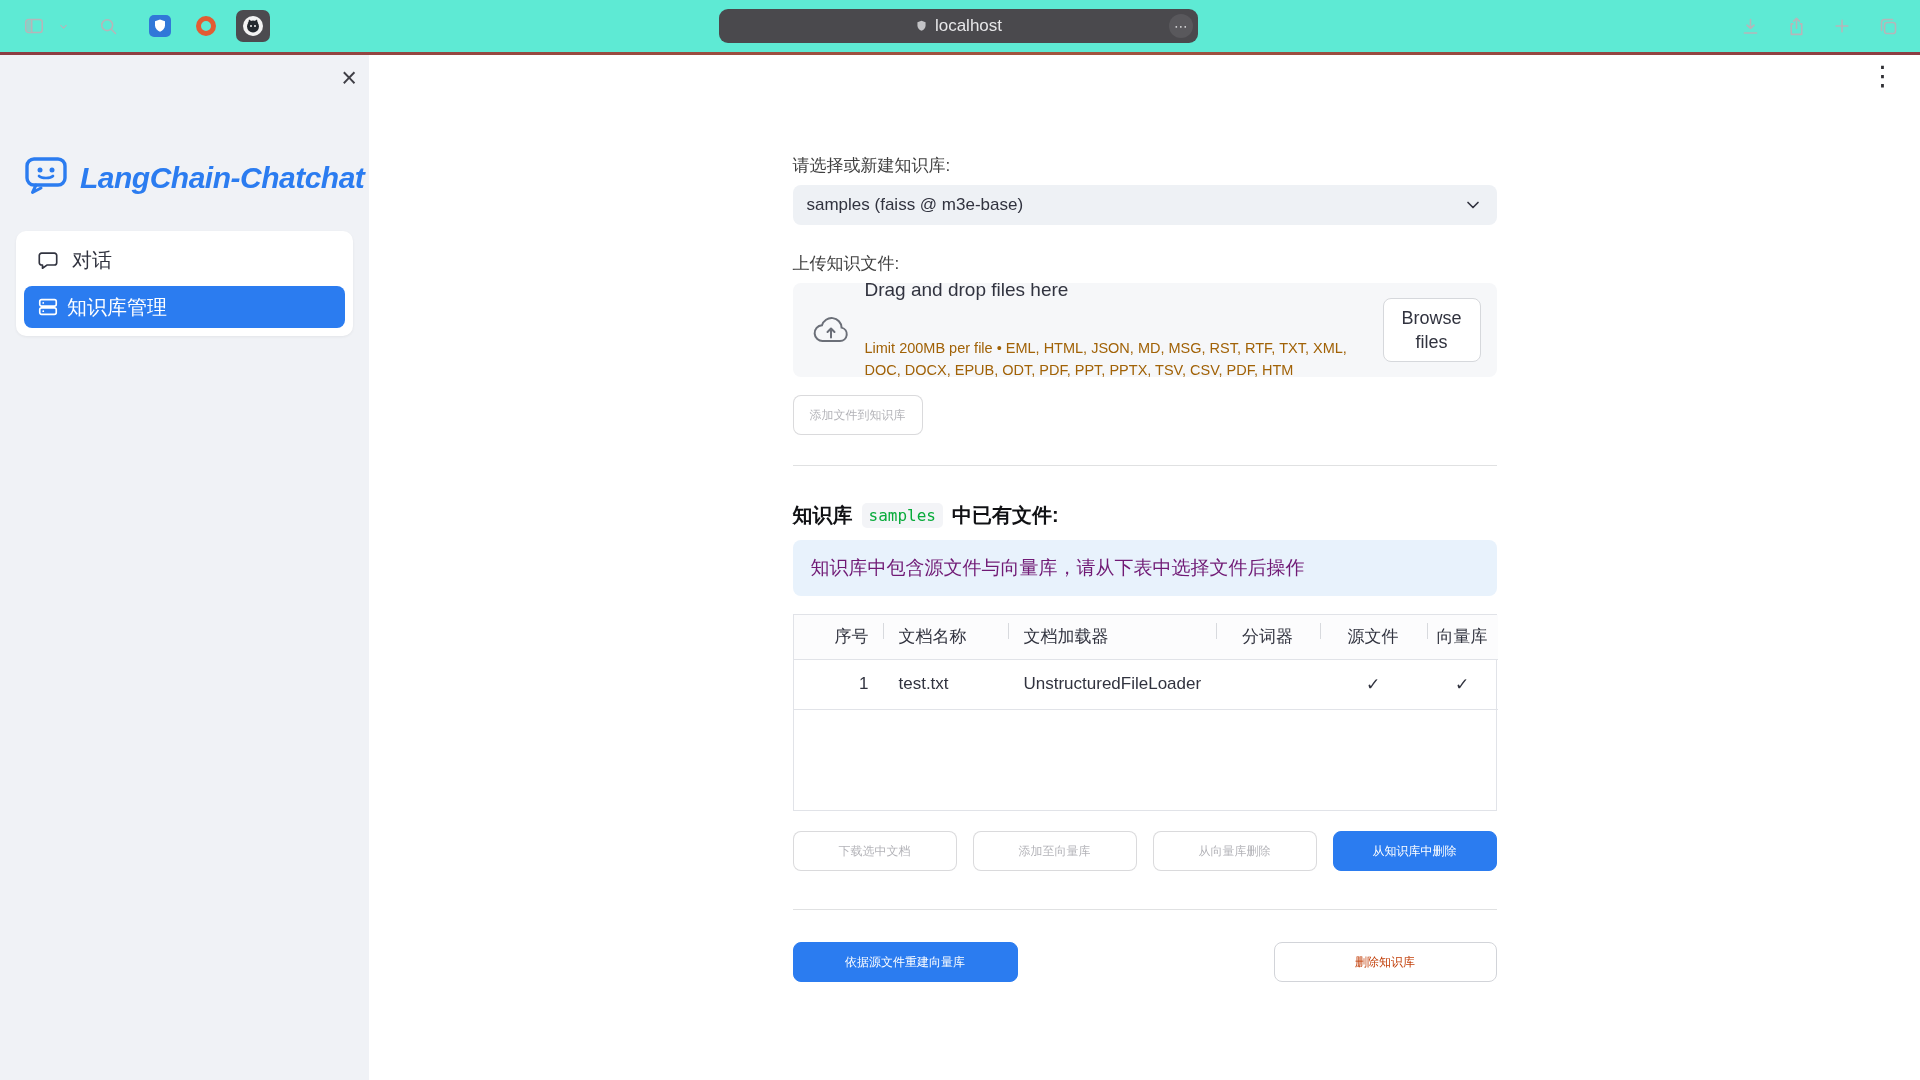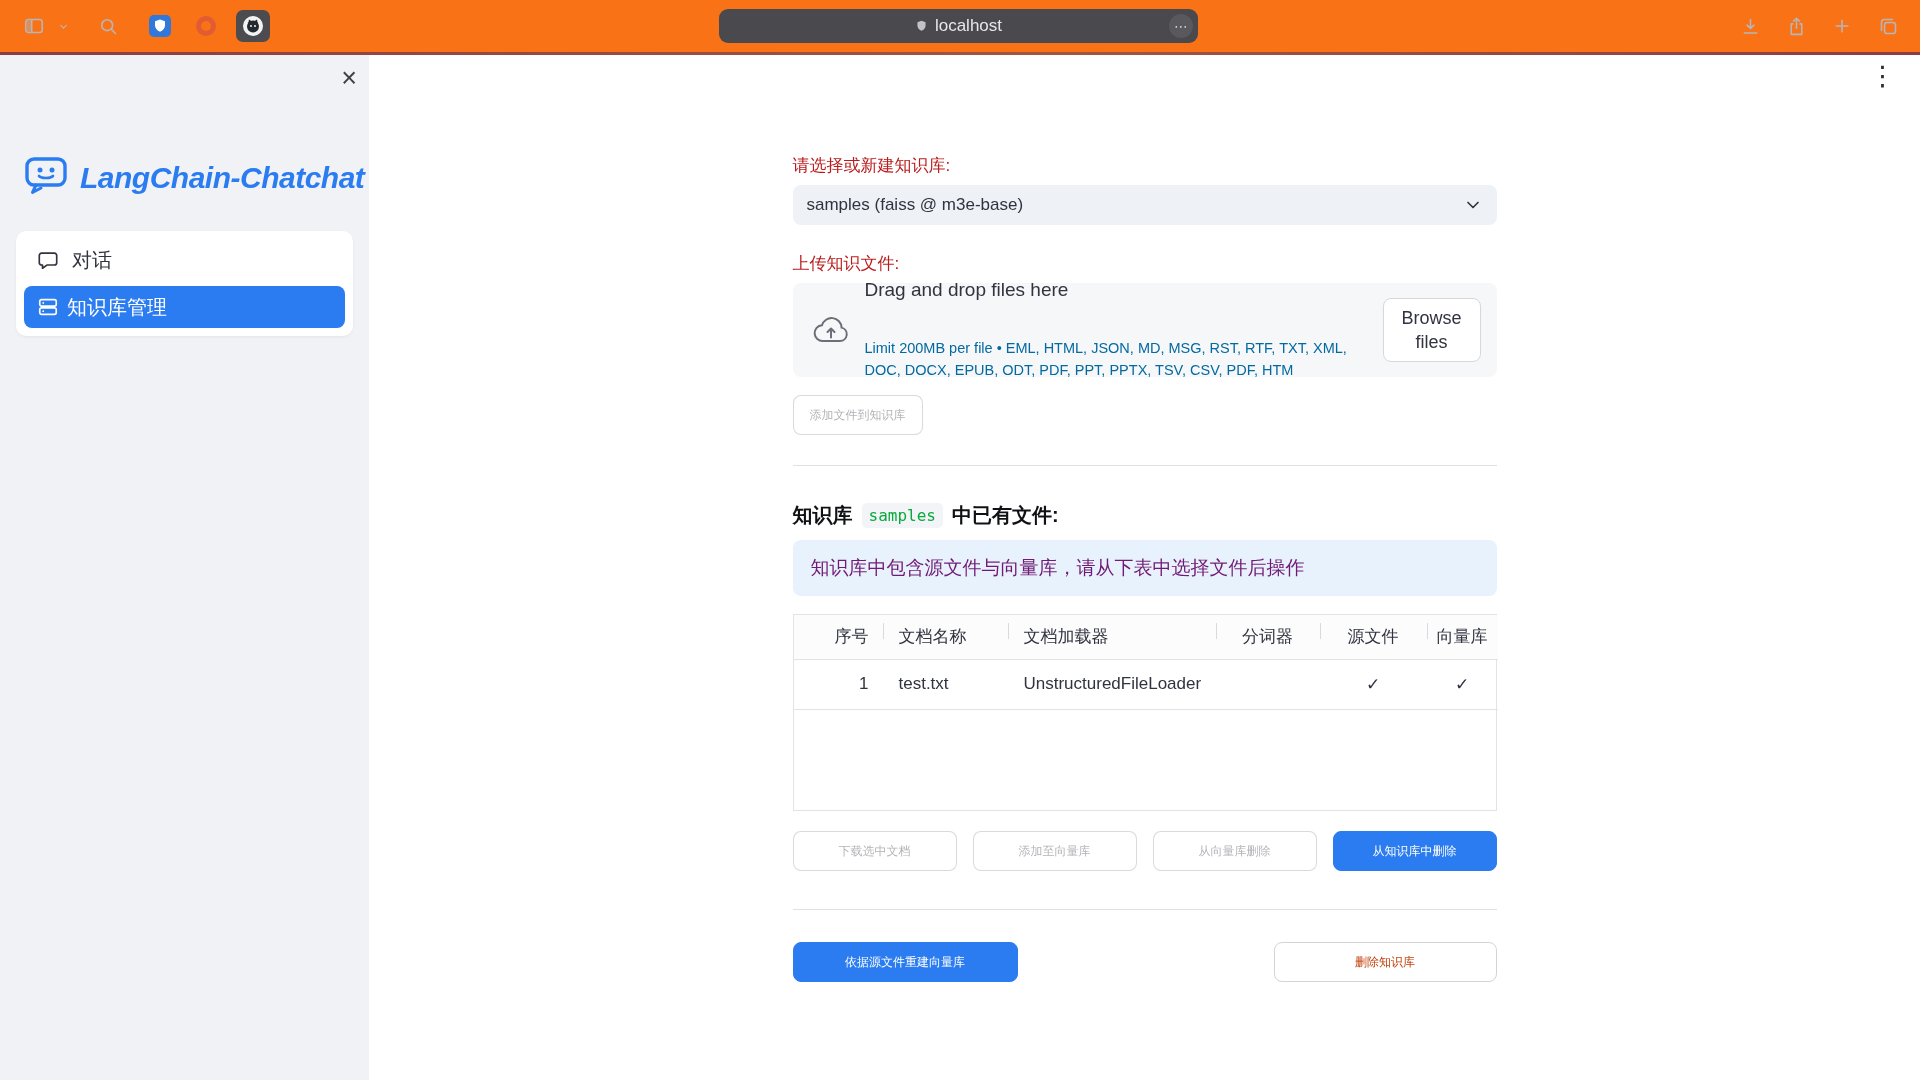--- a/index.html
+++ b/index.html
@@ -1,21 +1,21 @@
 <!DOCTYPE html>
 <html><head>
 <meta charset="utf-8">
 <style>
   * { box-sizing: border-box; margin: 0; padding: 0; }
   html,body { width:1920px; height:1080px; overflow:hidden; background:#fff;
     font-family:"Liberation Sans","DejaVu Sans",sans-serif; color:#31333f; }
   button { font-family:inherit; cursor:default; }
 
   
-  .chrome { height:52px; background:#f97316; position:relative; display:flex; align-items:center; }
+  .chrome { height:52px; background:#5eead4; position:relative; display:flex; align-items:center; }
   .chrome-left { display:flex; align-items:center; padding-left:18px; gap:4px; }
   .icon-btn { width:32px; height:32px; display:flex; align-items:center; justify-content:center;
     background:transparent; border:none; color:#b6b6b9; border-radius:7px; padding:0; }
   .icon-btn svg { display:block; }
   .gap-l { margin-left:16px; }
   .gap-m { margin-left:10px; }
   .ext-active { background:#4c4b4f; }
   .url-bar { position:absolute; left:719px; top:9px; width:479px; height:34px; background:#4a494d;
     border-radius:9px; display:flex; align-items:center; justify-content:center; color:#e7e7e9;
     font-size:17px; }
@@ -42,31 +42,31 @@
   .menu-item + .menu-item { margin-top:5px; }
   .menu-item.active { background:#2b7cf0; color:#fff;gap:8px; }
   .menu-item .mi-icon { display:flex; }
 
   .main { flex:1; position:relative; background:#fff; }
   .kebab { position:absolute; top:8px; right:24px; background:none; border:none; font-size:27px;
     color:#2f2f33; line-height:1; }
 
   .content { width:704px; margin:0 auto; padding-top:100px; }
 
-  .field-label { font-size:17px; line-height:21px; color:#b91c1c; margin-bottom:9px; }
+  .field-label { font-size:17px; line-height:21px; color:#404040; margin-bottom:9px; }
   .select { height:40px; background:#eef1f5; border-radius:8px; display:flex; align-items:center;
     padding:0 14px; font-size:17px; color:#31333f; margin-bottom:28px; }
   .select .chev { margin-left:auto; display:flex; }
 
   .dropzone { height:94px; background:#f6f7f9; border-radius:8px; display:flex; align-items:center;
     padding:0 16px 0 20px; margin-bottom:18px; }
   .dz-icon { flex:none; margin-right:16px; display:flex; }
   .dz-text { flex:1; min-width:0; }
   .dz-title { font-size:19px; color:#31333f; margin-bottom:6px; }
-  .dz-hint { font-size:14.5px; color:#0369a1; line-height:1.45; max-width:515px;margin-top:37px; }
+  .dz-hint { font-size:14.5px; color:#a16207; line-height:1.45; max-width:515px;margin-top:37px; }
   .browse-btn { flex:none; width:98px; height:64px; background:#fff; border:1px solid #d6d8dc;
     border-radius:8px; font-size:18px; color:#31333f; line-height:1.35; padding:0 12px; }
 
   .btn { height:40px; border-radius:8px; font-size:12px; }
   .btn-disabled { background:#fff; border:1px solid rgba(49,51,63,.18); color:rgba(49,51,63,.38); }
   .btn-primary { background:#2b7cf0; border:1px solid #2b7cf0; color:#fff; }
   .btn-secondary { background:#fff; border:1px solid #d2d4d9; color:#c2410c; }
   .add-btn { padding:0 16px; }
 
   hr.divider { border:none; border-top:1px solid rgba(49,51,63,.15); }

